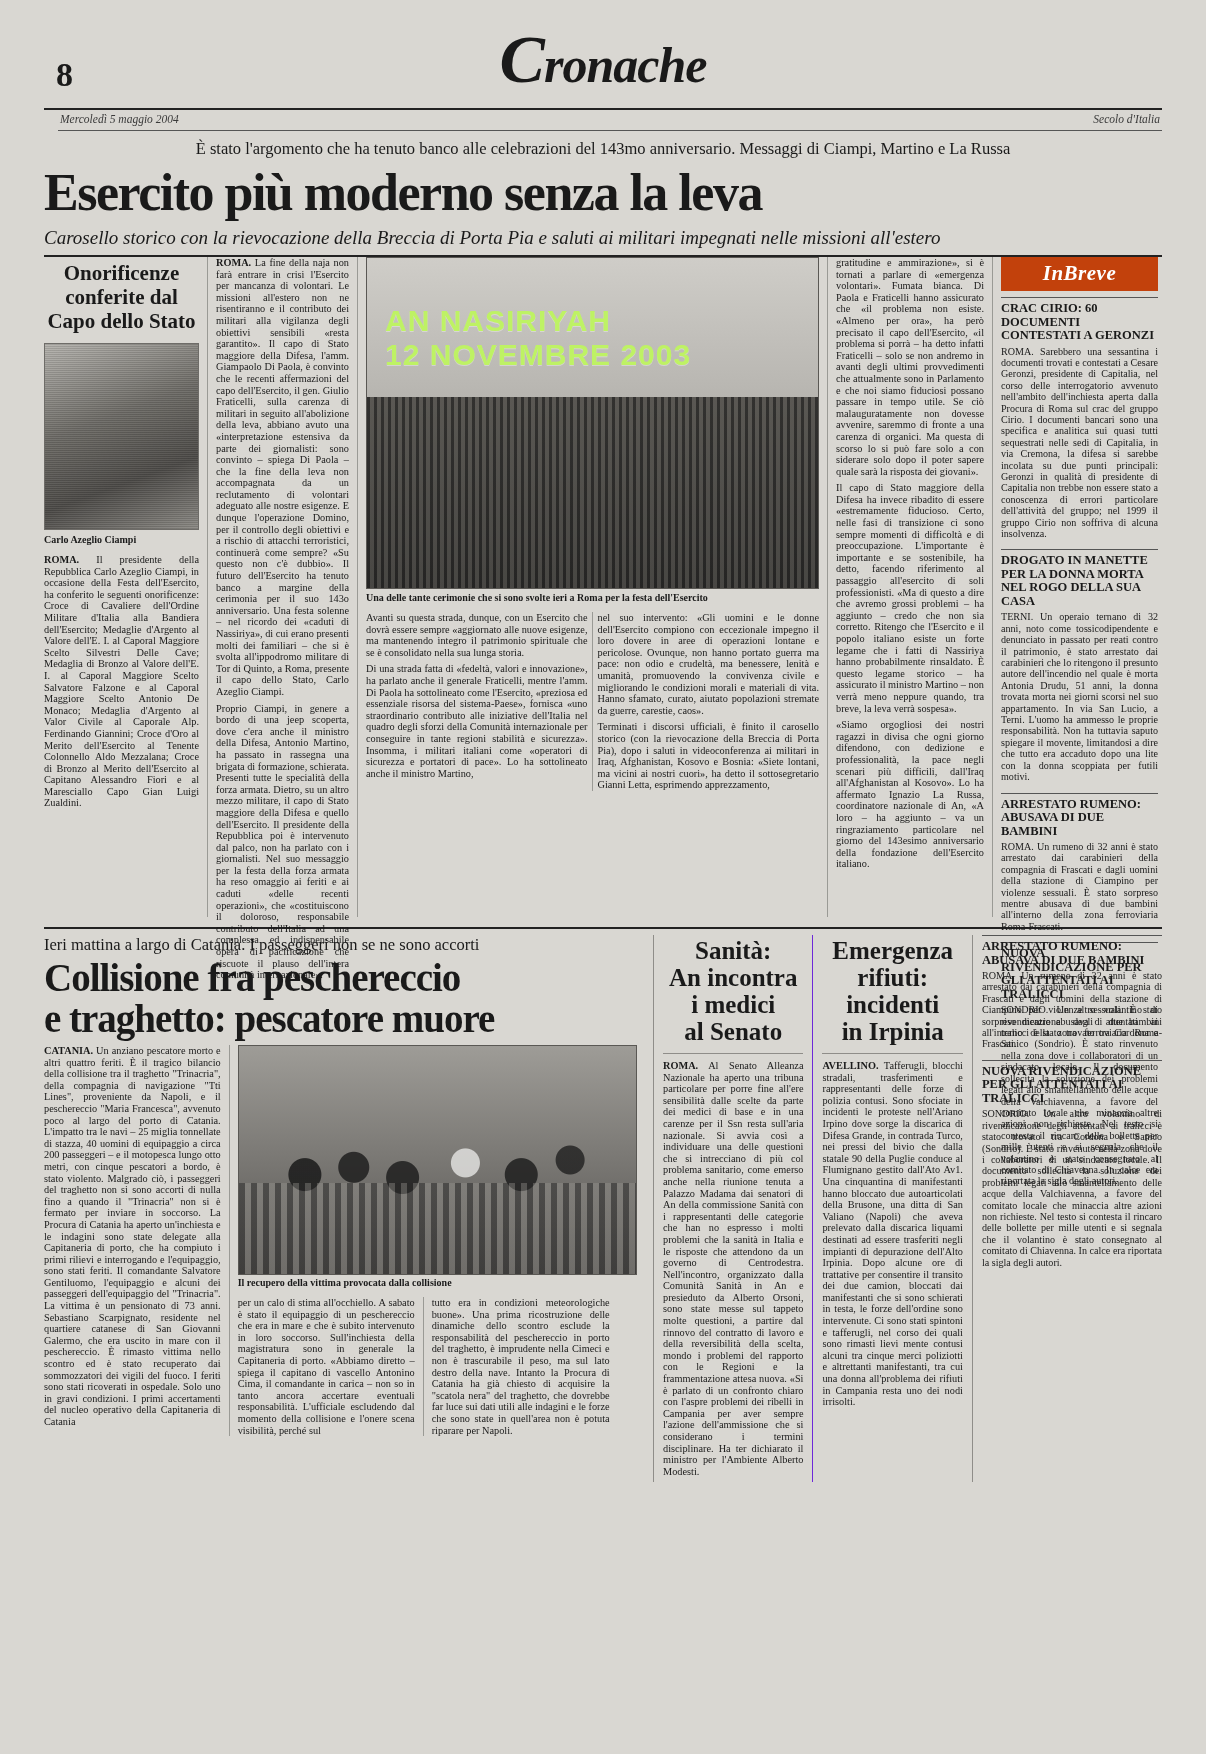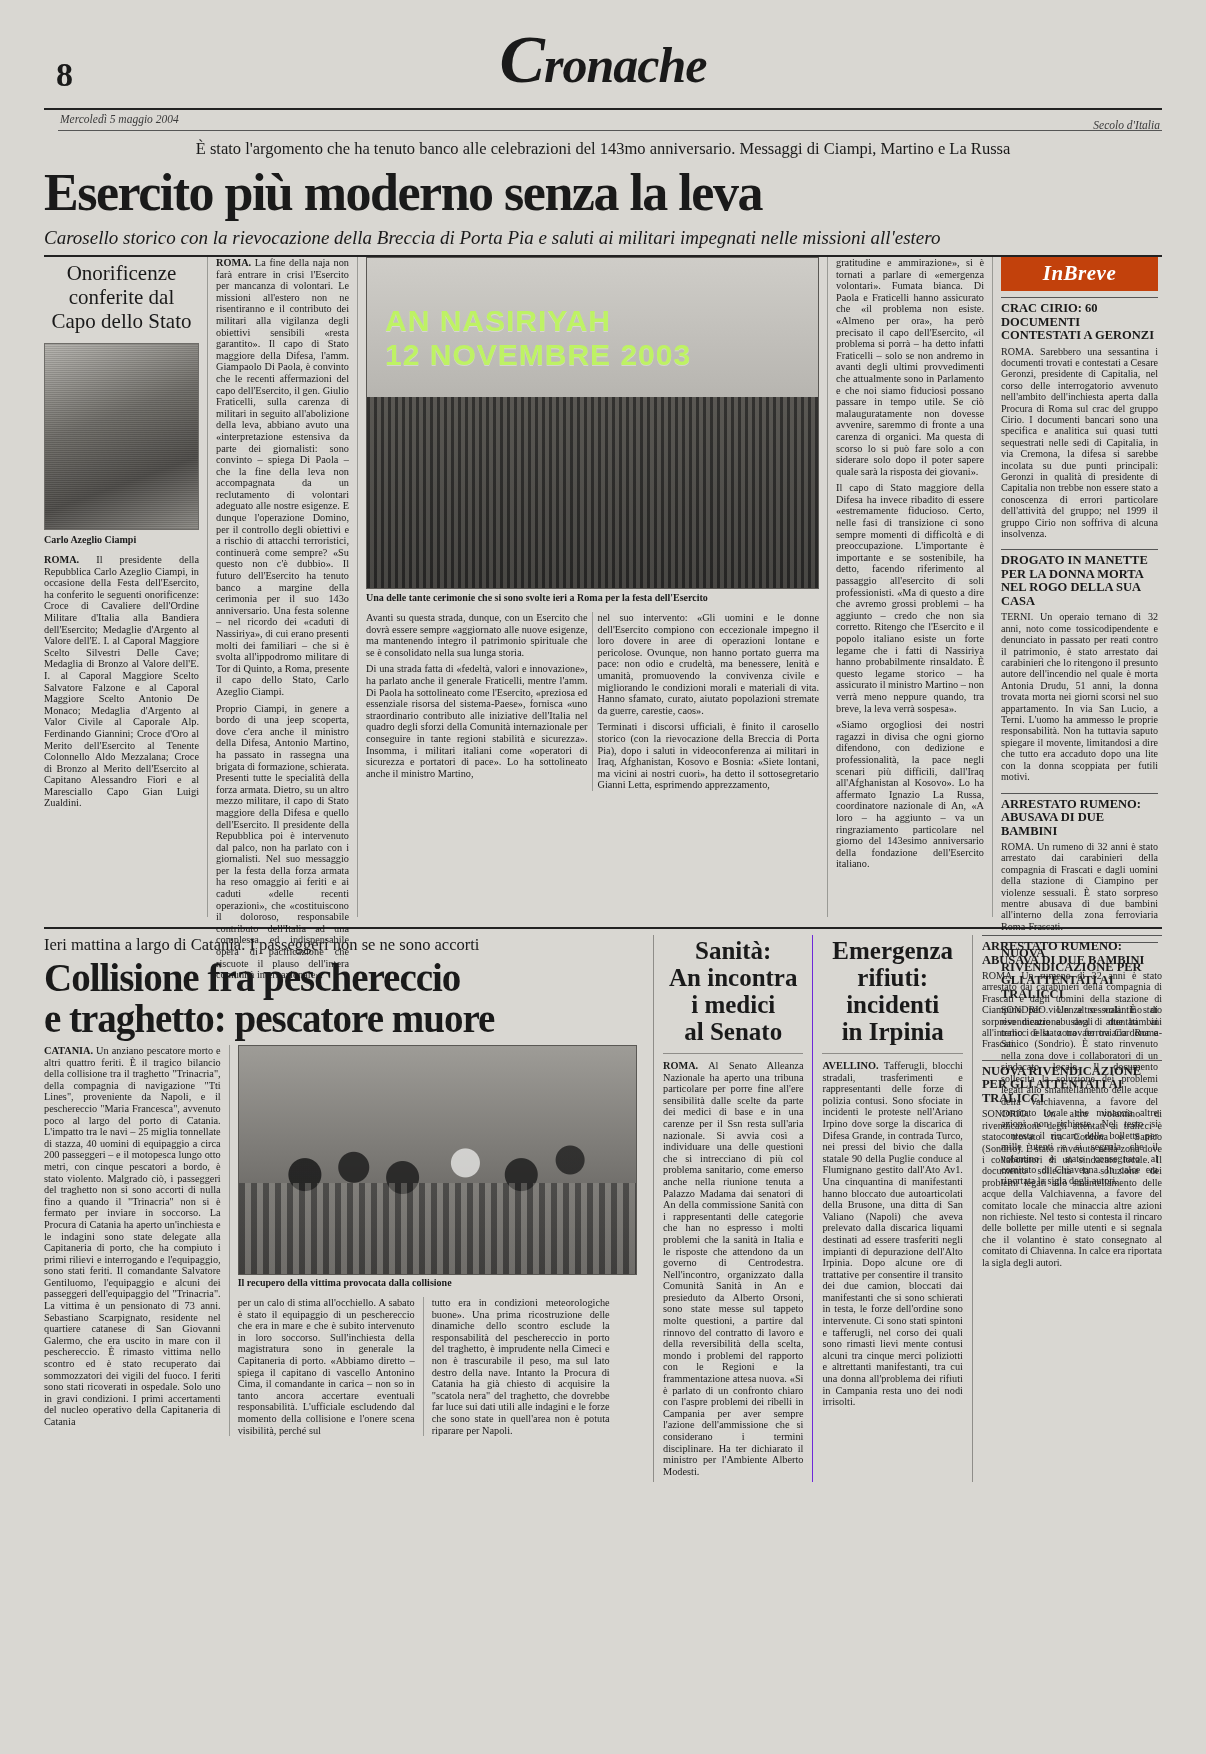--- a/index.html
+++ b/index.html
@@ -45,21 +45,21 @@
     position:relative;
     height:20px;
     font-size:11.5px;
     font-style:italic;
     color:#3a3a3a;
     border-bottom:1px solid #555;
     margin-bottom:8px;
     margin-left:14px;
   }
   .dateline-row .left{position:absolute;left:2px;top:3px;}
-  .dateline-row .right{position:absolute;right:2px;top:9px;font-style:italic;}
+  .dateline-row .right{position:absolute;right:2px;top:3px;font-style:italic;}
 
   
   .kicker{
     font-size:16.5px;
     text-align:center;
     margin:8px 0 2px 0;
     font-family:"Liberation Serif", serif;
   }
   .headline{
     font-size:52px;
@@ -90,21 +90,21 @@
     box-sizing:border-box;
   }
   .c1{width:164px;padding-right:8px;border-right:1px solid #9a9a95;}
   .c2{width:150px;padding:0 8px;border-right:1px solid #9a9a95;}
   .c3{width:470px;padding:0 8px;border-right:1px solid #9a9a95;}
   .c4{width:165px;padding:0 8px;border-right:1px solid #9a9a95;}
   .c5{width:165px;padding-left:8px;}
 
   .box-title{
     font-size:21px;
-    font-weight:normal;
+    font-weight:bold;
     text-align:center;
     line-height:24px;
     margin:4px 0 10px 0;
   }
   .photo{
     background:#8f8d88;
     position:relative;
     overflow:hidden;
     border:1px solid #6e6c68;
   }

